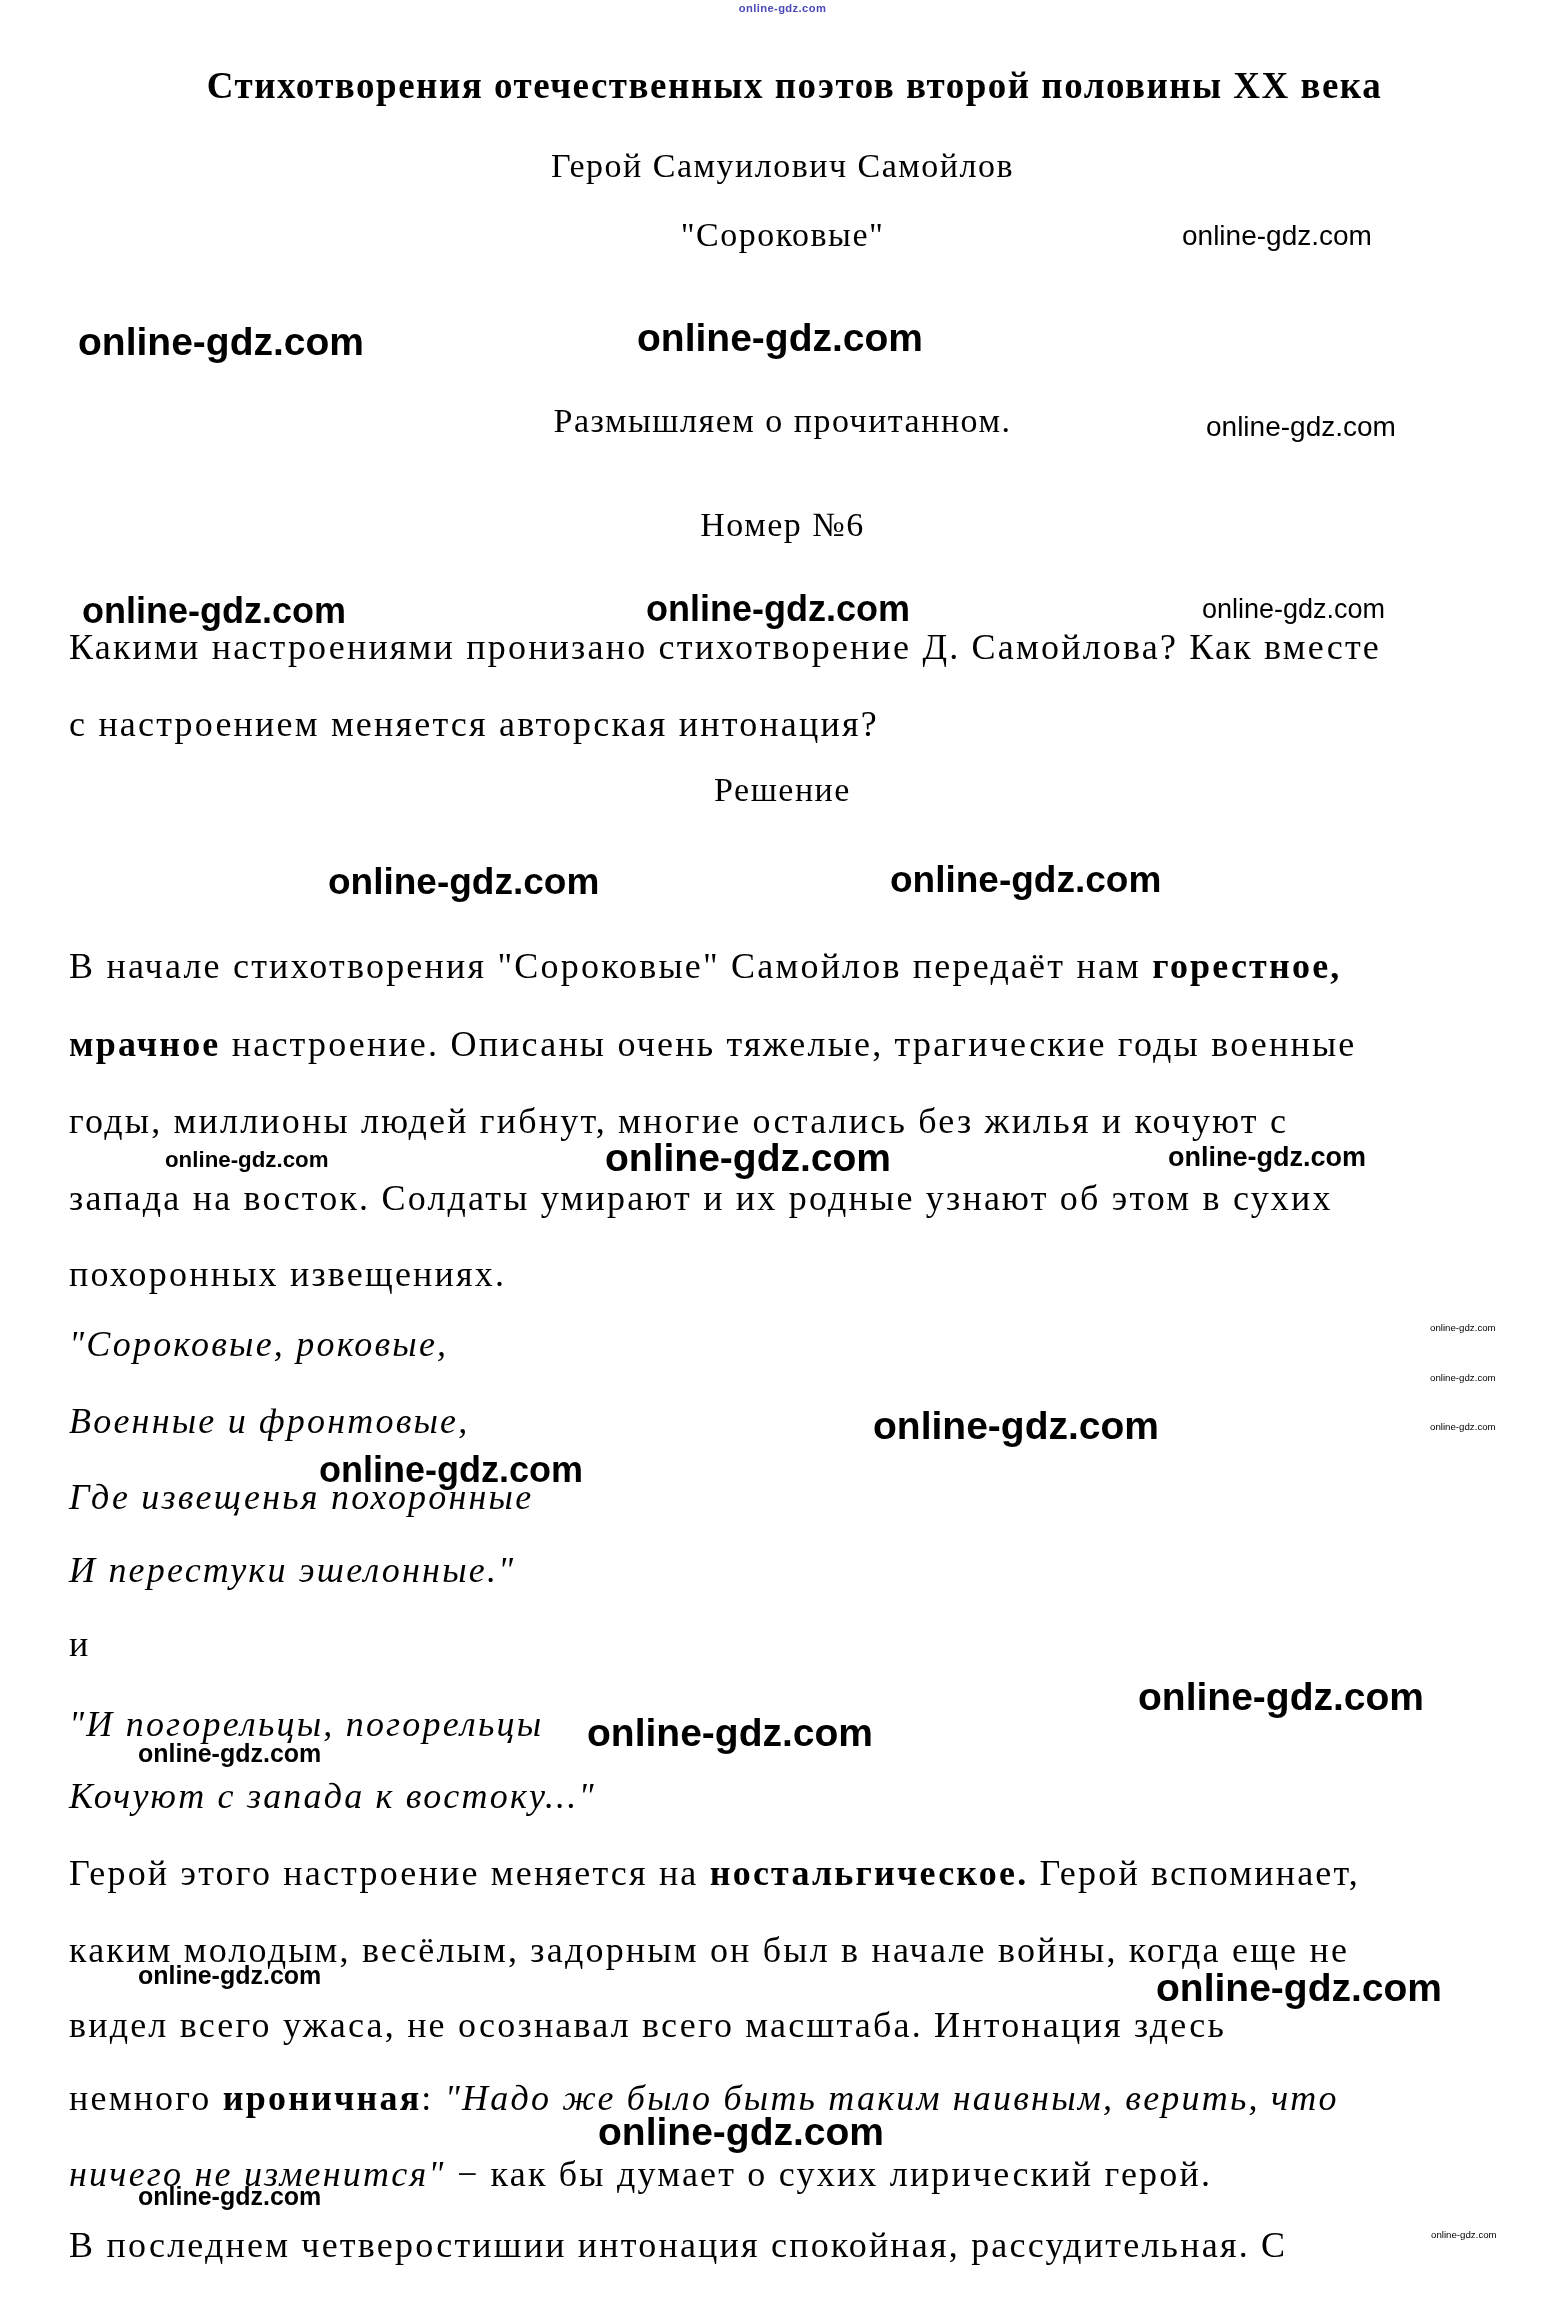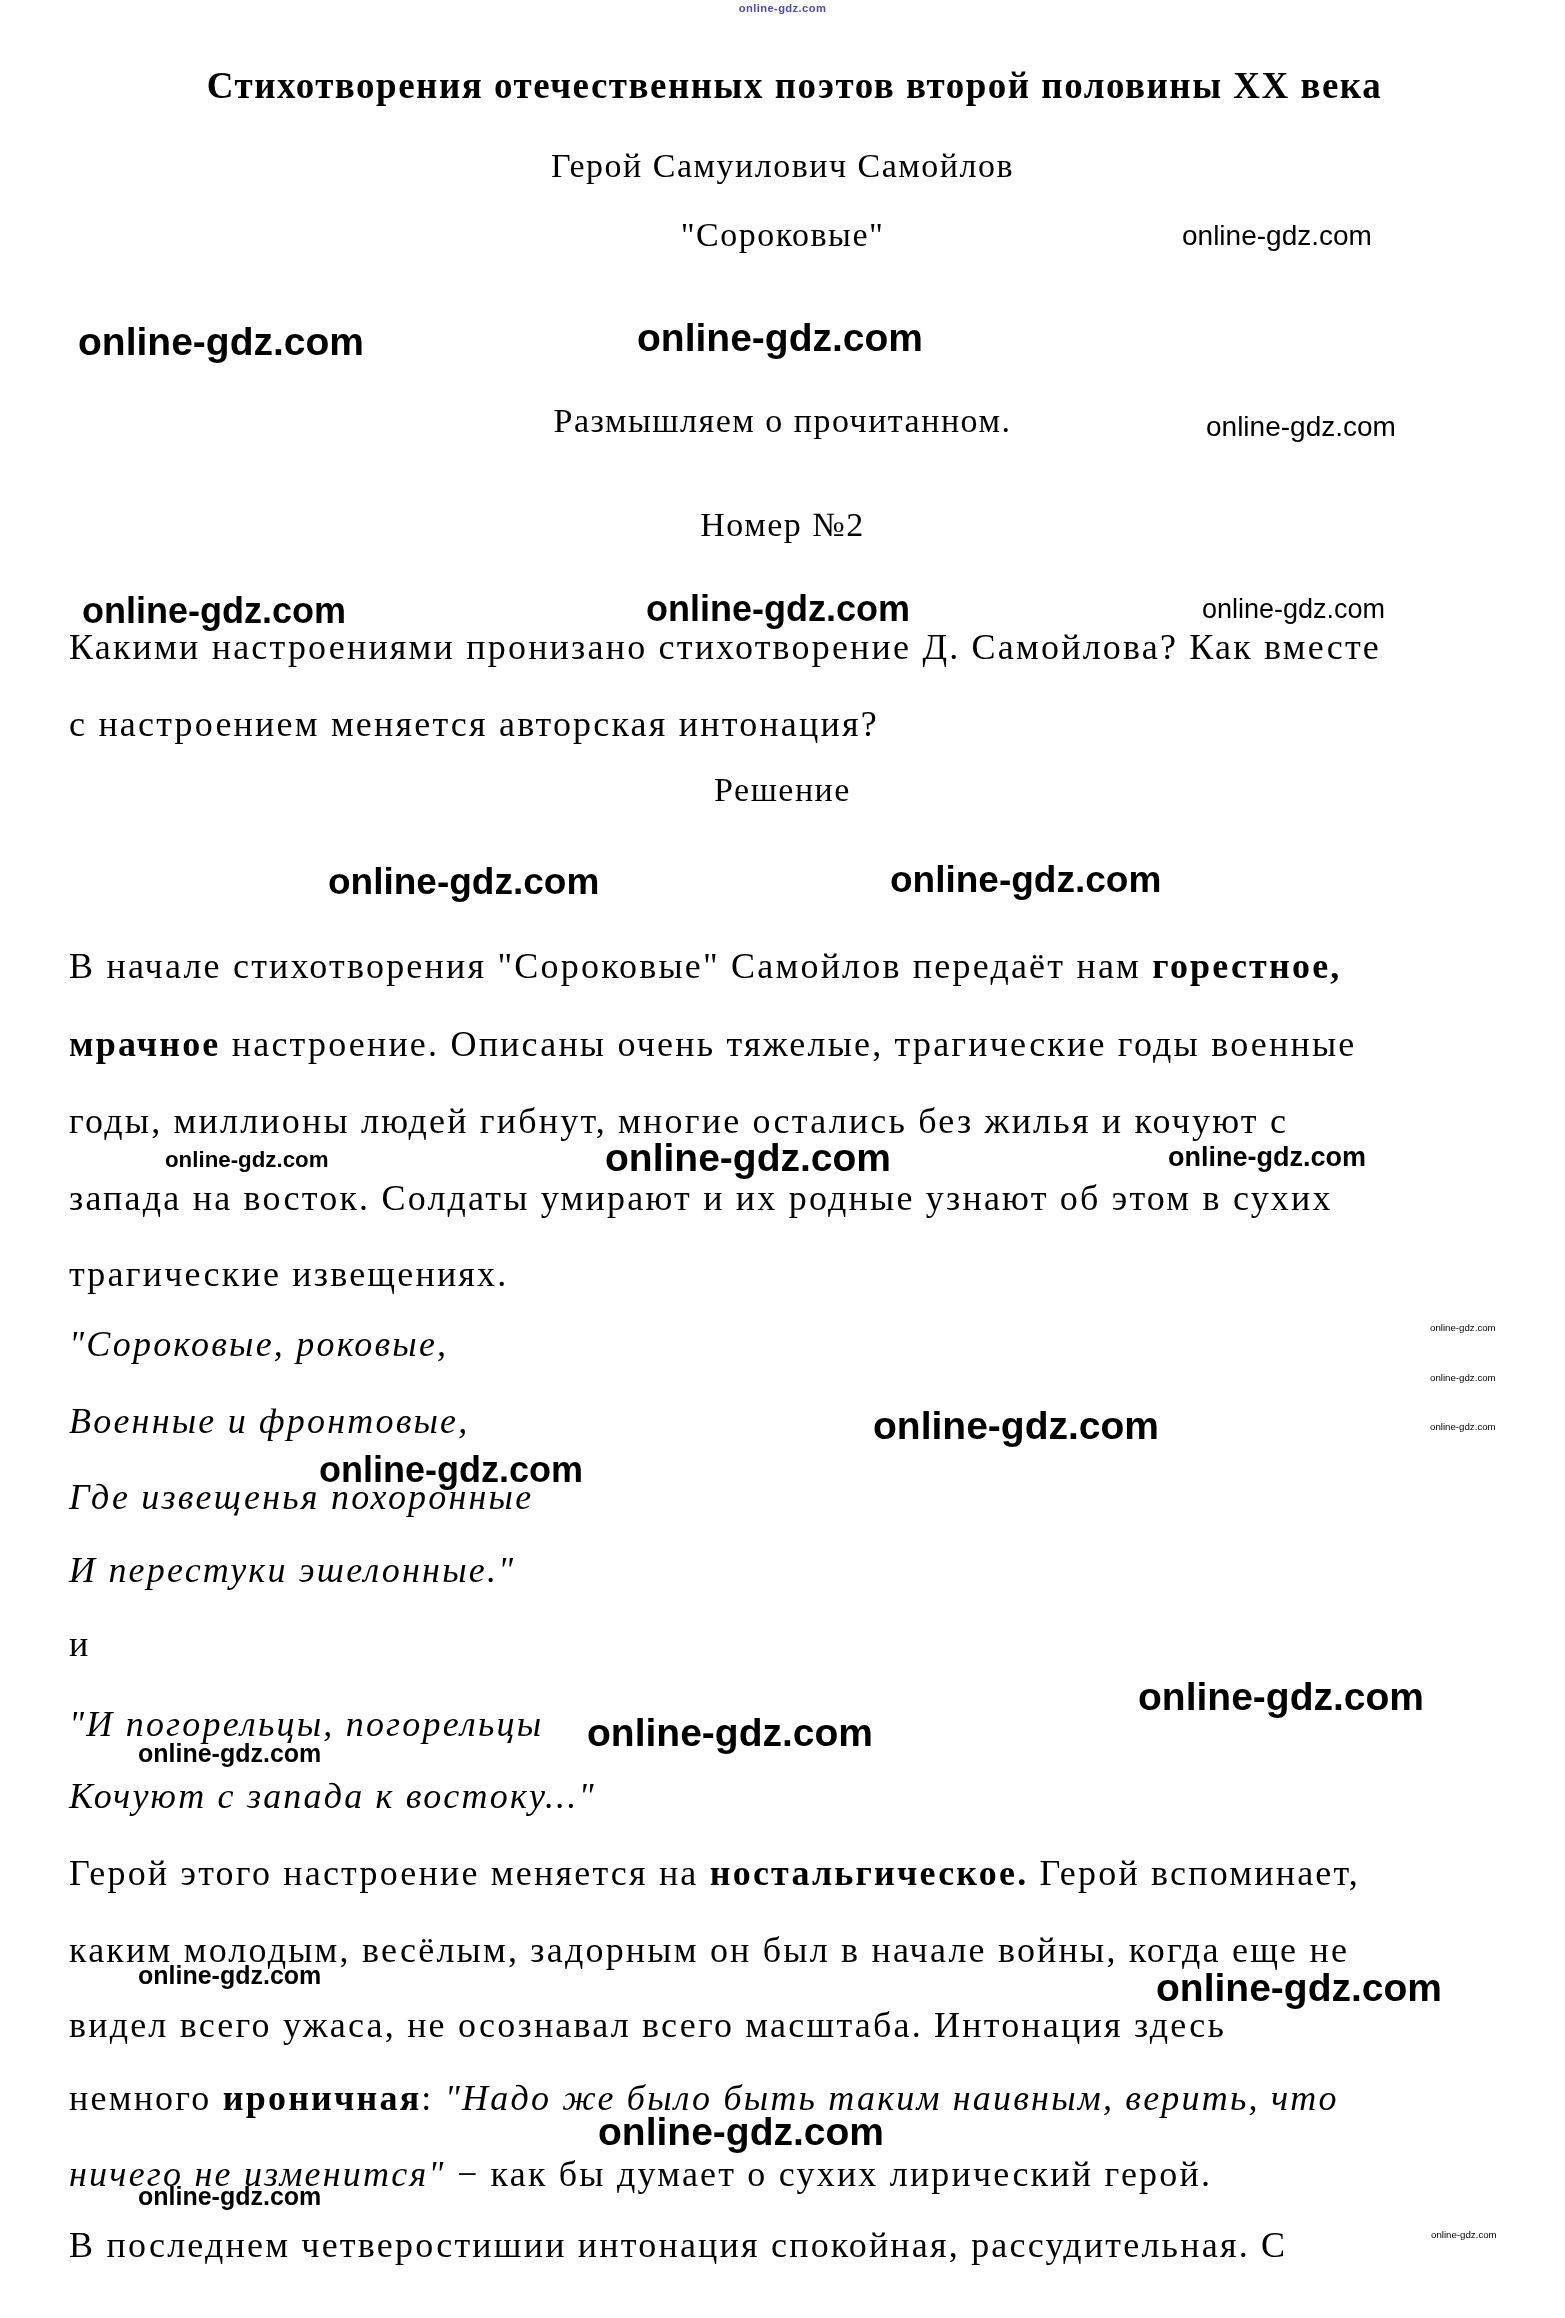--- a/index.html
+++ b/index.html
@@ -42,32 +42,32 @@
 </style>
 </head>
 <body style="background: rgb(255, 255, 255); color: rgb(0, 0, 0);">
 
 <div class="top-wm" style="color: rgb(73, 73, 184);">online-gdz.com</div>
 
 <div class="line center title" style="top:66px">Стихотворения отечественных поэтов второй половины XX века</div>
 <div class="line center h46" style="top:147px">Герой Самуилович Самойлов</div>
 <div class="line center h46" style="top:216px">"Сороковые"</div>
 <div class="line center h46" style="top:402px">Размышляем о прочитанном.</div>
-<div class="line center h46" style="top:506px">Номер №2</div>
+<div class="line center h46" style="top:506px">Номер №6</div>
 
 <div class="line left" style="top:628px">Какими настроениями пронизано стихотворение Д. Самойлова? Как вместе</div>
 <div class="line left" style="top:705px">с настроением меняется авторская интонация?</div>
 
 <div class="line center h46" style="top:771px">Решение</div>
 
 <div class="line left" style="top:947px"><span>В начале стихотворения "Сороковые" Самойлов передаёт нам </span><span class="b">горестное,</span></div>
 <div class="line left" style="top:1025px"><span class="b">мрачное</span><span> настроение. Описаны очень тяжелые, трагические годы военные</span></div>
 <div class="line left" style="top:1102px"><span>годы, миллионы людей гибнут, многие остались без жилья и кочуют с</span></div>
 <div class="line left" style="top:1179px"><span>запада на восток. Солдаты умирают и их родные узнают об этом в сухих</span></div>
-<div class="line left" style="top:1255px"><span>трагические извещениях.</span></div>
+<div class="line left" style="top:1255px"><span>похоронных извещениях.</span></div>
 
 <div class="line left" style="top:1325px"><span class="i">"Сороковые, роковые,</span></div>
 <div class="line left" style="top:1402px"><span class="i">Военные и фронтовые,</span></div>
 <div class="line left" style="top:1478px"><span class="i">Где извещенья похоронные</span></div>
 <div class="line left" style="top:1551px"><span class="i">И перестуки эшелонные."</span></div>
 
 <div class="line left" style="top:1625px">и</div>
 
 <div class="line left" style="top:1705px"><span class="i">"И погорельцы, погорельцы</span></div>
 <div class="line left" style="top:1777px"><span class="i">Кочуют с запада к востоку..."</span></div>

